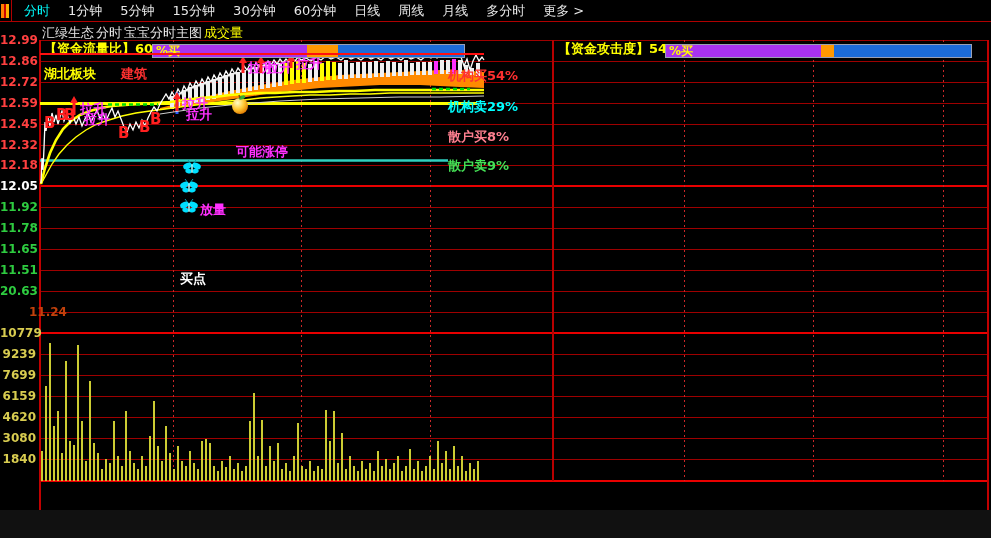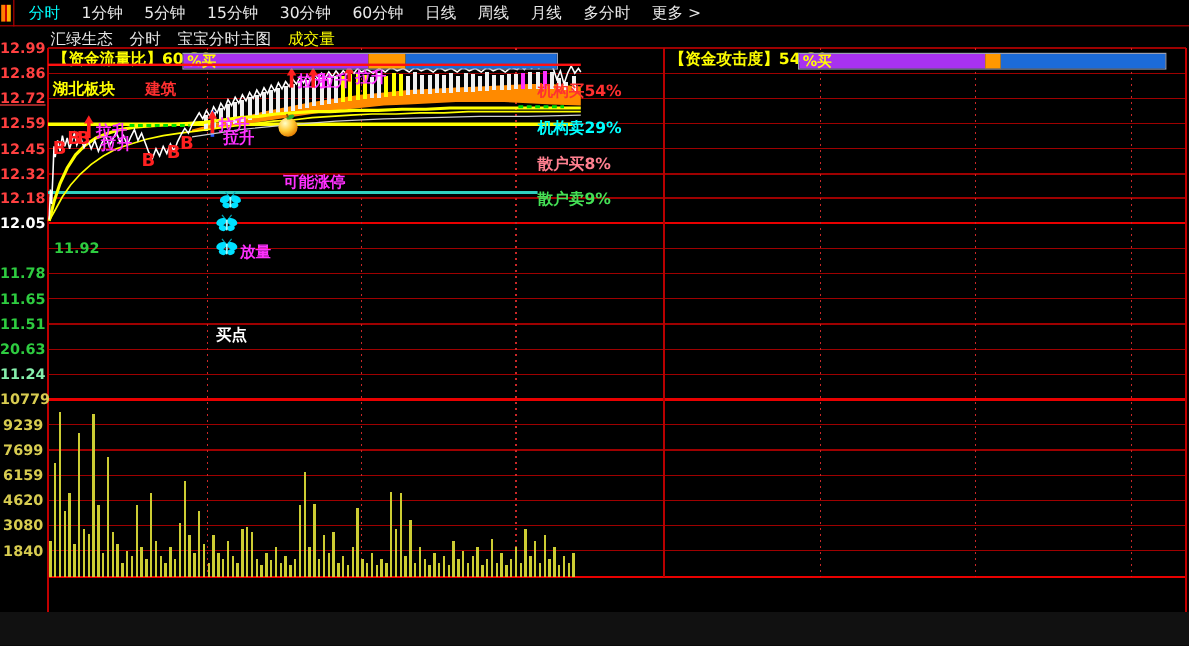--- a/index.html
+++ b/index.html
@@ -8,21 +8,21 @@
   
   .toolbar{position:absolute;left:0;top:0;width:991px;height:22px;background:#000;
            border-bottom:1px solid #b00000;display:flex;align-items:center;box-sizing:border-box;}
   .tb-icon{width:8px;height:14px;margin-left:1px;background:linear-gradient(90deg,#ff8000 0 3px,#c00 3px 5px,#ffb000 5px 8px);}
   .tb-sep{width:1px;height:22px;background:#b00000;margin:0 3px 0 2px;}
   .tab{color:#e8e8e8;font-size:13px;margin:0 9px;white-space:nowrap;cursor:default;}
   .tab.active{color:#00ffff;}
   .tb-right{margin-left:auto;display:flex;height:22px;align-items:center;border-top:1px solid #b00000;box-sizing:border-box;}
   .tbtn{color:#e8e8e8;font-size:13px;line-height:21px;padding:0 10px;border-left:1px solid #b00000;white-space:nowrap;}
   
-  .subtitle{position:absolute;left:42px;top:24px;display:flex;gap:14px;font-size:13px;color:#e8e8e8;white-space:nowrap;}
+  .subtitle{position:absolute;left:42px;top:24px;display:flex;gap:2px;font-size:13px;color:#e8e8e8;white-space:nowrap;}
   .subtitle .yellow{color:#ffff00;}
   
   #chart{position:absolute;left:0;top:0;z-index:1;pointer-events:none;}
   .chart-hit{position:absolute;left:40px;top:40px;width:948px;height:492px;z-index:0;}
   #axisLabels{position:absolute;left:0;top:0;z-index:2;}
   .axlab{position:absolute;left:0;width:36px;text-align:right;font-size:12px;font-weight:bold;line-height:14px;}
   
   .banner-label{position:absolute;z-index:4;font-size:13px;font-weight:bold;color:#ffff00;white-space:nowrap;}
   .gauge{position:absolute;z-index:4;height:12px;border:1px solid #9aa0b4;display:flex;box-sizing:content-box;}
   .gauge .seg{height:100%;}
@@ -349,32 +349,32 @@
       </defs>
       <g>
         <circle cx="240" cy="106" r="8" fill="url(#ballg)"></circle>
         <ellipse cx="242" cy="97.5" rx="3.4" ry="1.8" transform="rotate(-20 242 97.5)" fill="#30b030"></ellipse>
         <line x1="240" y1="98" x2="239" y2="95" stroke="#7a4a10" stroke-width="1.4"></line>
       </g>
     </svg>
   <div id="axisLabels">
       <span class="axlab" style="top: 33px; color: rgb(255, 64, 64);">12.99</span>
       <span class="axlab" style="top: 54px; color: rgb(255, 64, 64);">12.86</span>
-      <span class="axlab" style="top: 75px; color: rgb(255, 64, 64); text-decoration: underline;">12.72</span>
+      <span class="axlab" style="top: 75px; color: rgb(255, 64, 64);">12.72</span>
       <span class="axlab" style="top: 96px; color: rgb(255, 64, 64);">12.59</span>
       <span class="axlab" style="top: 117px; color: rgb(255, 64, 64);">12.45</span>
       <span class="axlab" style="top: 138px; color: rgb(255, 64, 64);">12.32</span>
       <span class="axlab" style="top: 158px; color: rgb(255, 64, 64);">12.18</span>
       <span class="axlab" style="top: 179px; color: rgb(255, 255, 255);">12.05</span>
-      <span class="axlab" style="top: 200px; color: rgb(46, 204, 64); padding-left: 45px;">11.92</span>
+      <span class="axlab" style="top: 200px; color: rgb(46, 204, 64);">11.92</span>
       <span class="axlab" style="top: 221px; color: rgb(46, 204, 64);">11.78</span>
       <span class="axlab" style="top: 242px; color: rgb(46, 204, 64);">11.65</span>
       <span class="axlab" style="top: 263px; color: rgb(46, 204, 64);">11.51</span>
       <span class="axlab" style="top: 284px; color: rgb(46, 204, 64);">20.63</span>
-      <span class="axlab" style="top: 305px; color: #86efac;">11.24</span>
+      <span class="axlab" style="top: 305px; color: #c2410c; padding-left: 29px;">11.24</span>
       <span class="axlab" style="top: 326px; color: rgb(216, 204, 80);">10779</span>
       <span class="axlab" style="top: 347px; color: rgb(216, 204, 80);">9239</span>
       <span class="axlab" style="top: 368px; color: rgb(216, 204, 80);">7699</span>
       <span class="axlab" style="top: 389px; color: rgb(216, 204, 80);">6159</span>
       <span class="axlab" style="top: 410px; color: rgb(216, 204, 80);">4620</span>
       <span class="axlab" style="top: 431px; color: rgb(216, 204, 80);">3080</span>
       <span class="axlab" style="top: 452px; color: rgb(216, 204, 80);">1840</span>
     </div>
 
   <div class="banner-label" id="blLeft" style="left: 44px; top: 40px;"><span>【资金流量比】</span><span>60.28</span></div>

